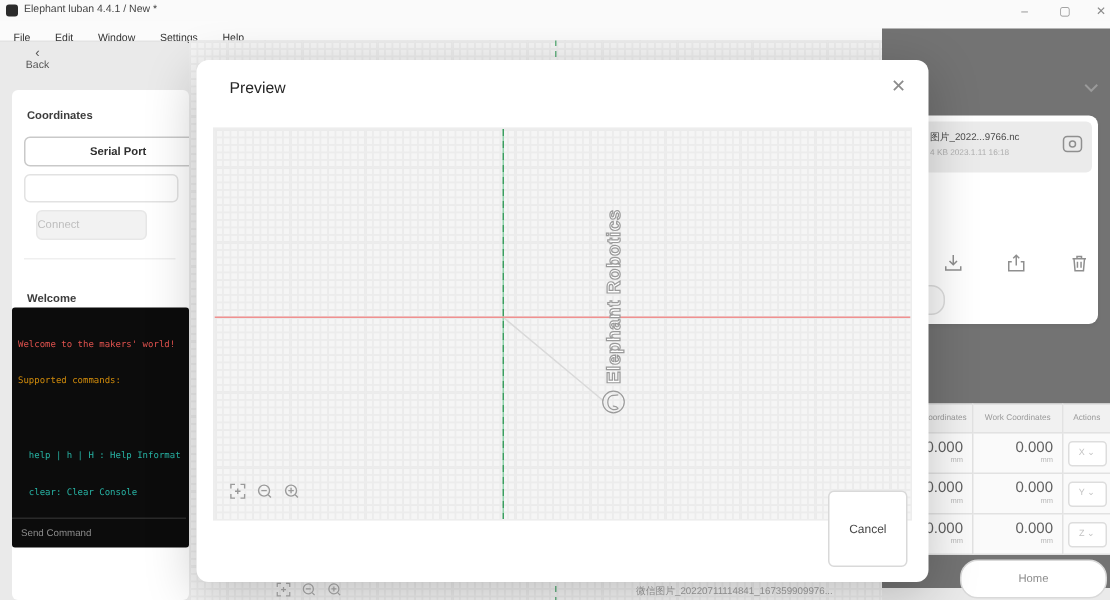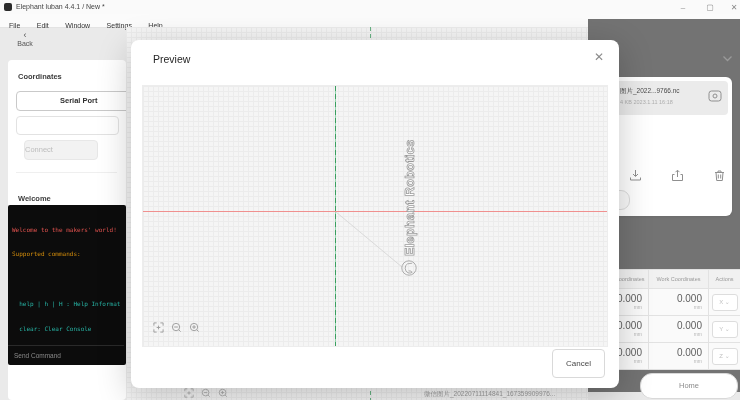--- a/index.html
+++ b/index.html
@@ -72,21 +72,21 @@
       box-shadow:0 8px 34px rgba(0,0,0,.22);}
   #modal-title{left:22px;top:13px;font-size:10.5px;color:#262626;}
   #modal-close{right:15px;top:10px;font-size:12px;color:#8c8c8c;line-height:14px;}
   #preview-canvas{left:11px;top:45px;width:464px;height:260px;border:1px solid #ededed;overflow:hidden;}
   #axis-y{left:192px;top:0;width:1px;height:260px;
       background:repeating-linear-gradient(180deg,#3a9e5f 0 5px,#8fd3ab 5px 8px);}
   #axis-x{left:0;top:125px;width:464px;height:1px;background:#f0908f;}
   #path-overlay{left:0;top:0;}
   #engrave{left:240px;top:32px;}
   #preview-zoom{left:10px;top:236px;}
-  #cancel-btn{right:14px;bottom:10px;height:19px;padding:4px 13px;background:#fff;border:1px solid #d9d9d9;
+  #cancel-btn{right:14px;bottom:10px;height:19px;padding:15px 13px;background:#fff;border:1px solid #d9d9d9;
       border-radius:4px;font-size:8px;color:#474747;line-height:19px;}
 </style>
 </head>
 <body>
 
 <div id="app">
 
   <div id="titlebar" class="abs">
     <div id="app-icon" class="abs"></div>
     <div id="win-title" class="abs">Elephant luban 4.4.1 / New *</div>

